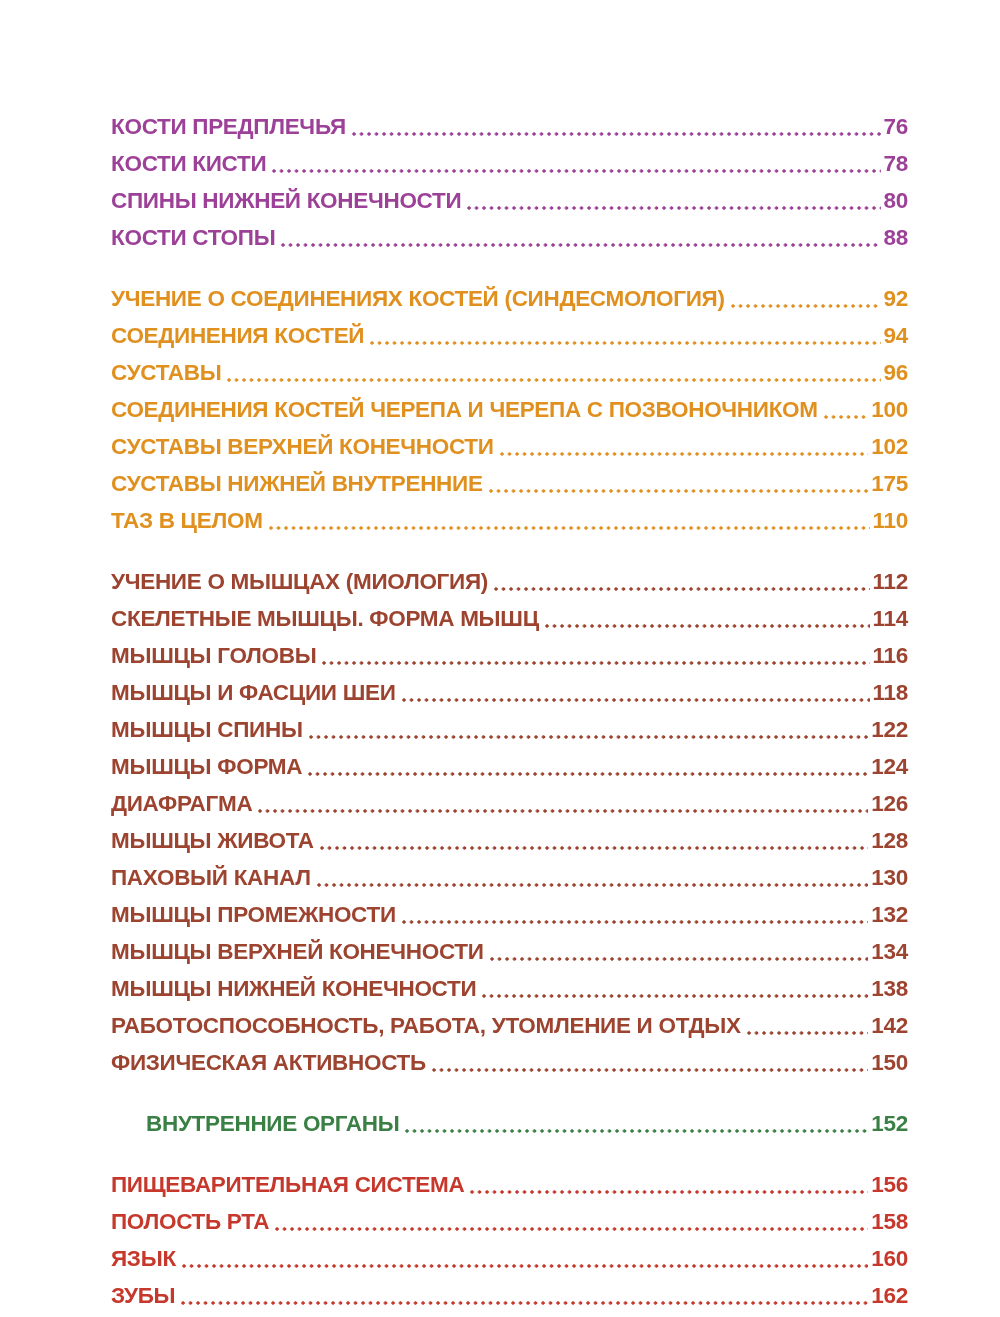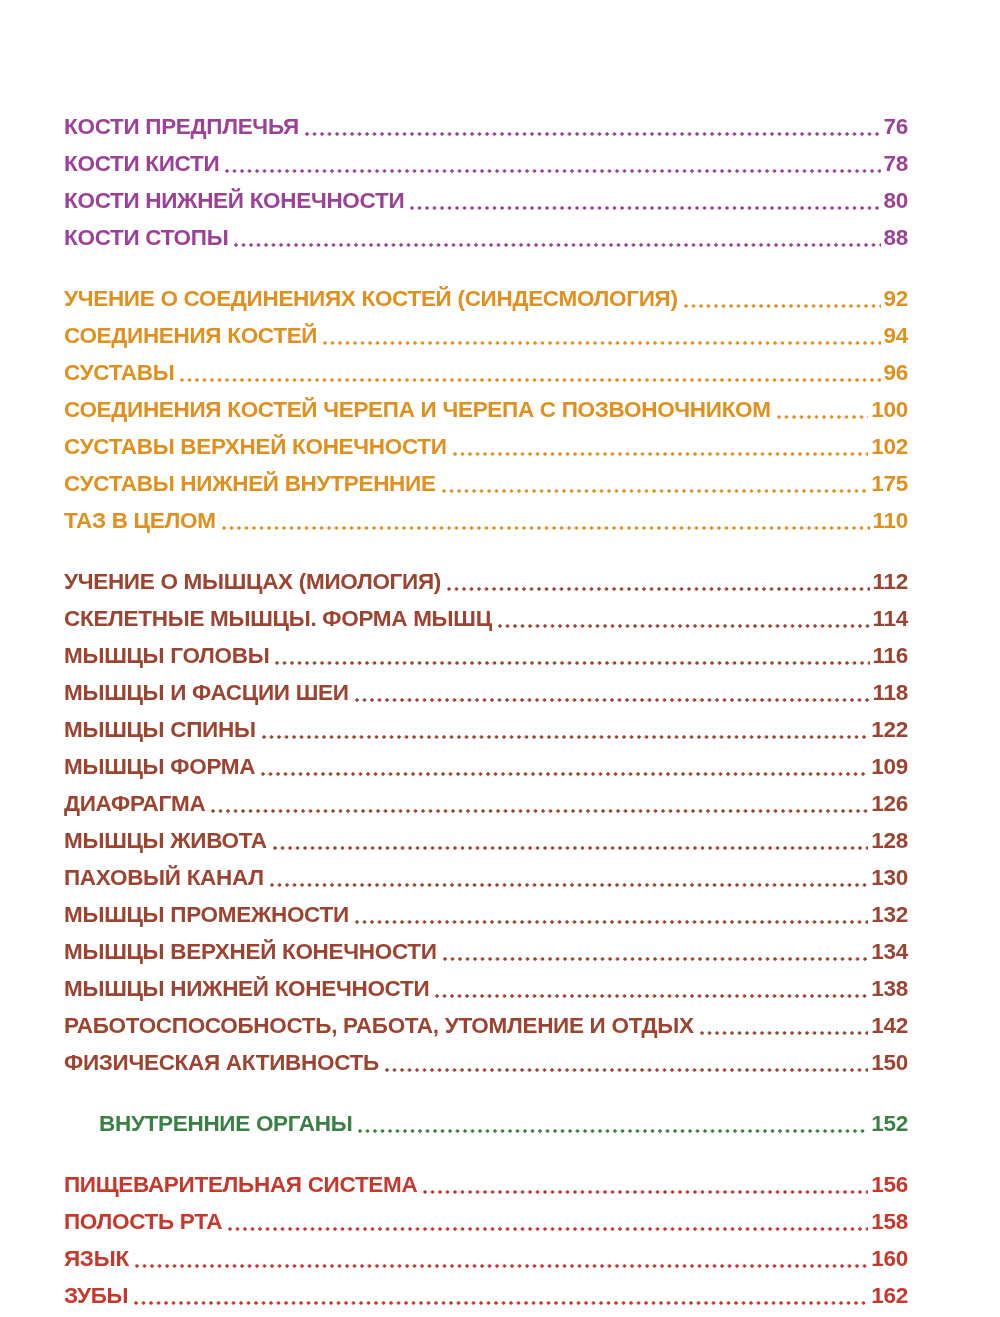--- a/index.html
+++ b/index.html
@@ -10,21 +10,21 @@
   body {
     width: 1000px;
     height: 1317px;
     font-family: "Liberation Sans", sans-serif;
     overflow: hidden;
   }
   .page {
     box-sizing: border-box;
     width: 1000px;
     height: 1317px;
-    padding: 108px 92px 30px 64px;
+    padding: 108px 92px 30px 111px;
     background: #ffffff;
     overflow: hidden;
   }
   .toc-section {
     margin-bottom: 24px;
   }
   .toc-section:last-child {
     margin-bottom: 0;
   }
   .toc-row {
@@ -72,21 +72,21 @@
           <span class="toc-title">КОСТИ ПРЕДПЛЕЧЬЯ</span>
           <span class="toc-leader"></span>
           <span class="toc-page">76</span>
         </div>
         <div class="toc-row">
           <span class="toc-title">КОСТИ КИСТИ</span>
           <span class="toc-leader"></span>
           <span class="toc-page">78</span>
         </div>
         <div class="toc-row">
-          <span class="toc-title">КОСТИ НИЖНЕЙ КОНЕЧНОСТИ</span>
+          <span class="toc-title">СПИНЫ НИЖНЕЙ КОНЕЧНОСТИ</span>
           <span class="toc-leader"></span>
           <span class="toc-page">80</span>
         </div>
         <div class="toc-row">
           <span class="toc-title">КОСТИ СТОПЫ</span>
           <span class="toc-leader"></span>
           <span class="toc-page">88</span>
         </div>
       </div>
       <div class="toc-section" style="color: rgb(224, 144, 31); text-align: center;">
@@ -148,21 +148,21 @@
           <span class="toc-page">118</span>
         </div>
         <div class="toc-row">
           <span class="toc-title">МЫШЦЫ СПИНЫ</span>
           <span class="toc-leader"></span>
           <span class="toc-page">122</span>
         </div>
         <div class="toc-row">
           <span class="toc-title">МЫШЦЫ ФОРМА</span>
           <span class="toc-leader"></span>
-          <span class="toc-page">109</span>
+          <span class="toc-page">124</span>
         </div>
         <div class="toc-row">
           <span class="toc-title">ДИАФРАГМА</span>
           <span class="toc-leader"></span>
           <span class="toc-page">126</span>
         </div>
         <div class="toc-row">
           <span class="toc-title">МЫШЦЫ ЖИВОТА</span>
           <span class="toc-leader"></span>
           <span class="toc-page">128</span>

